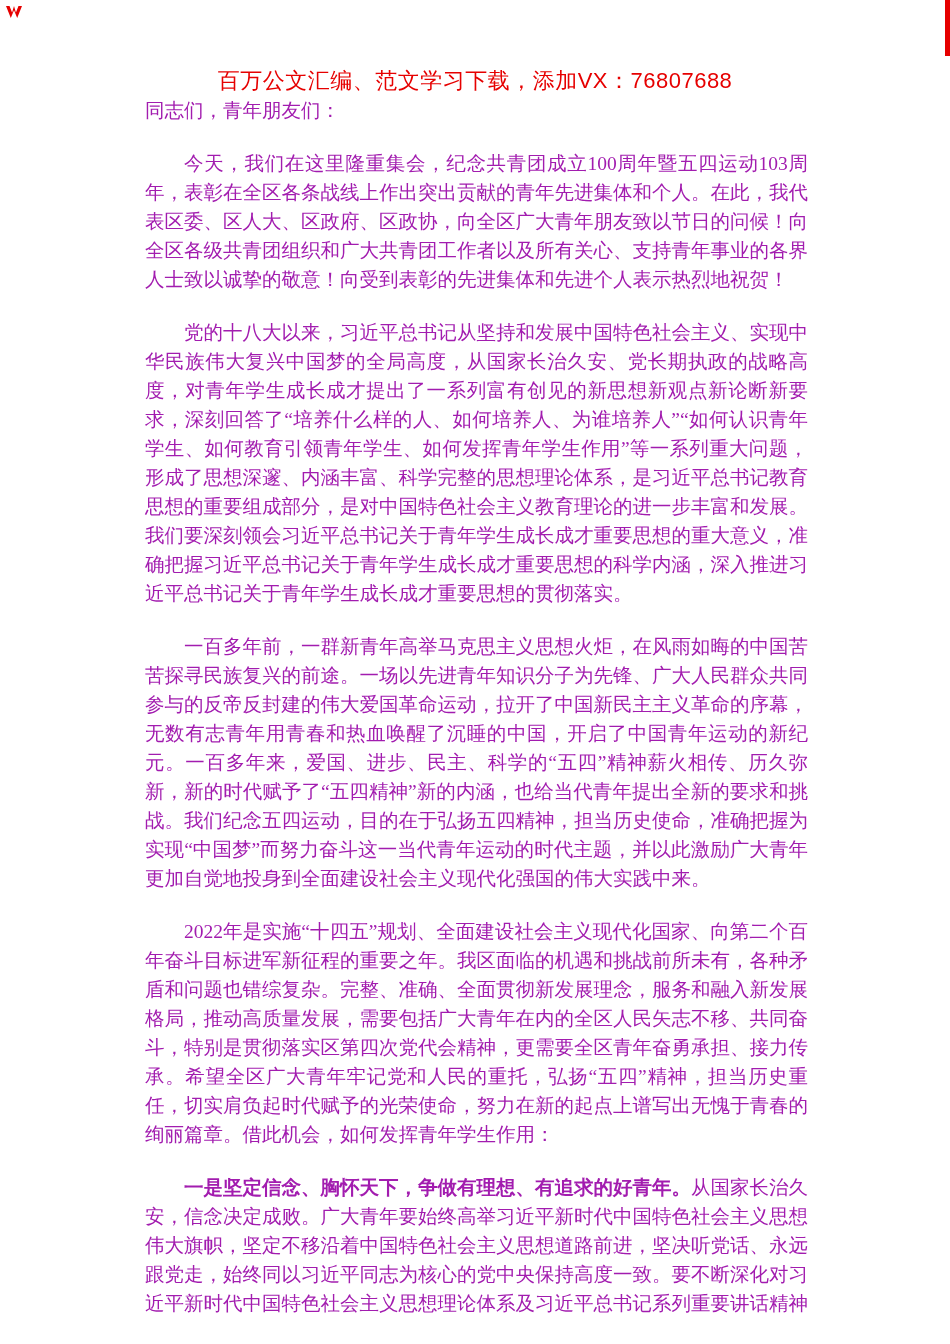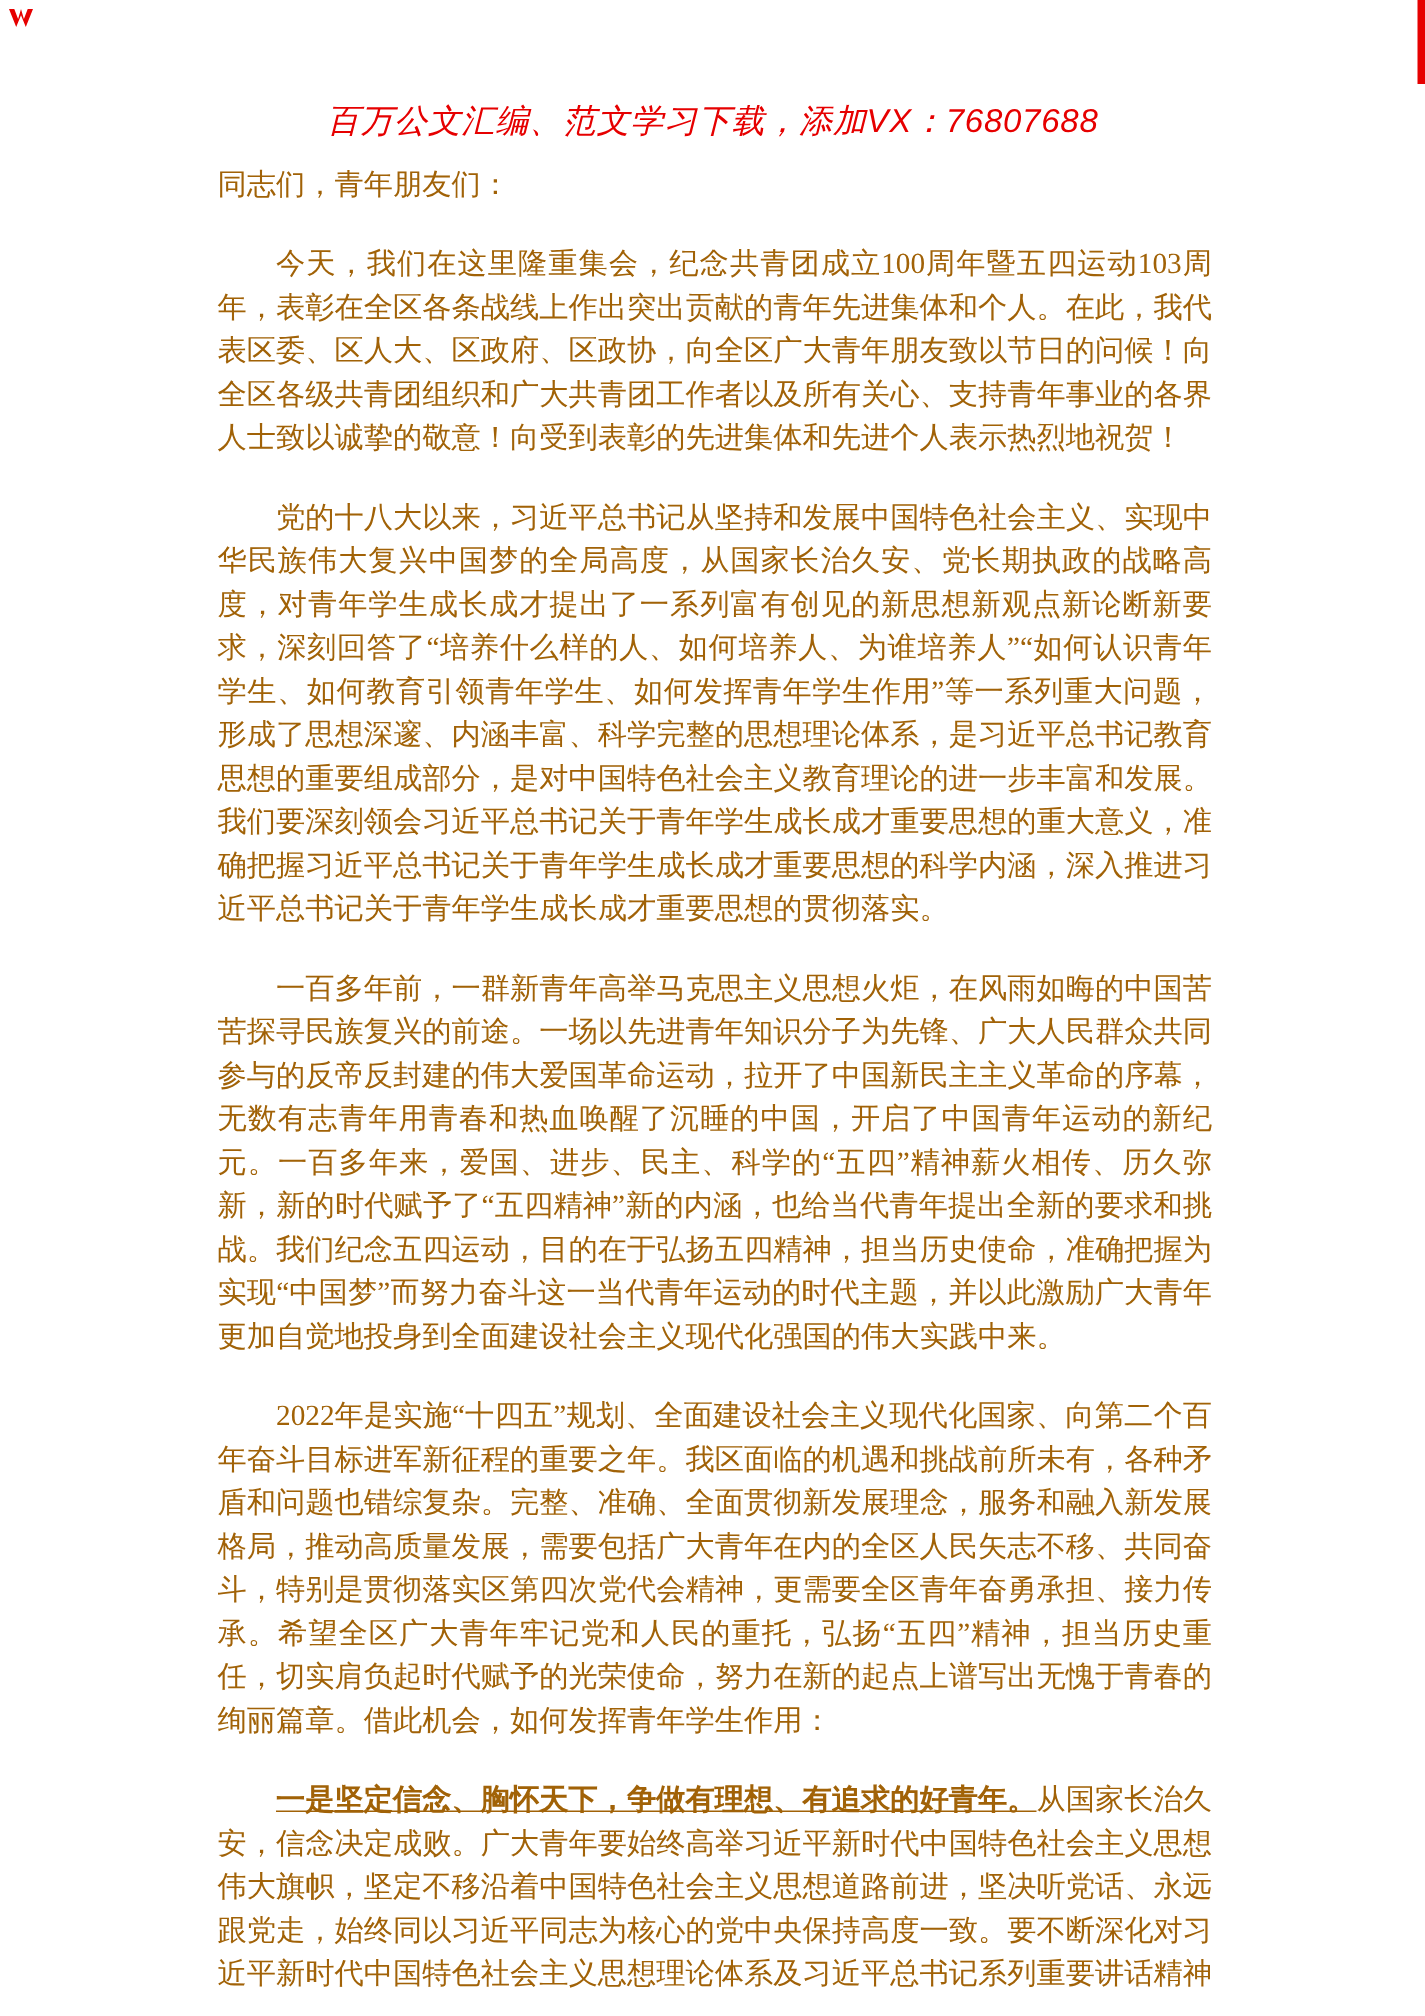--- a/index.html
+++ b/index.html
@@ -36,43 +36,41 @@
     position: absolute;
     top: 66px;
     left: 0;
     width: 950px;
     text-align: center;
     color: #e60000;
     font-size: 22px;
     font-weight: 400;
     letter-spacing: 0.5px;
     font-family: "Liberation Sans", "DejaVu Sans", sans-serif;
-    font-style: italic;
   }
   .doc {
     position: absolute;
-    top: 109px;
+    top: 96px;
     left: 145px;
     width: 663px;
     font-size: 19.5px;
     line-height: 29px;
     text-align: justify;
-    color: #a16207;
+    color: #a21caf;
   }
   .doc p {
     margin-top: 24px;
     text-indent: 2em;
   }
   .doc p.salutation {
     margin-top: 0;
     text-indent: 0;
   }
   .doc strong {
     font-weight: 700;
-    text-decoration: underline;
   }
 </style>
 </head>
 <body>
 
 <div class="corner-mark-left"></div>
 <div class="corner-mark-right"></div>
 
 <div class="ad-header">百万公文汇编、范文学习下载，添加VX：76807688</div>
 

